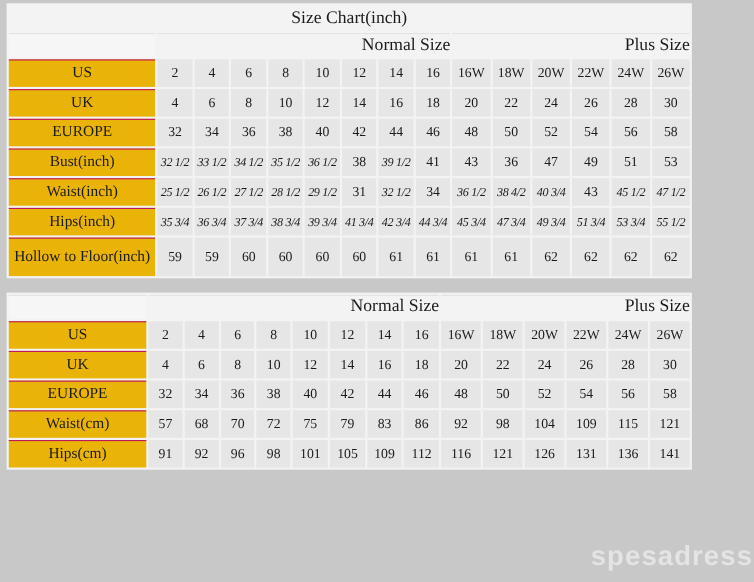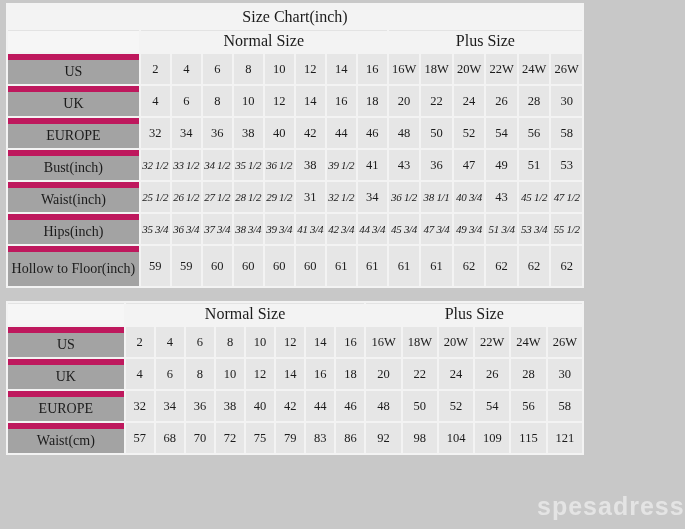--- a/index.html
+++ b/index.html
@@ -7,21 +7,21 @@
     padding: 0;
     width: 685px;
     height: 529px;
     overflow: hidden;
     background: #c8c8c8;
     font-family: "Liberation Serif", serif;
   }
   .sheet {
     position: absolute;
     left: 0; top: 0;
-    width: 584px; height: 529px;
+    width: 629px; height: 529px;
     padding: 3px 0 0 6px;
     box-sizing: border-box;
   }
   .chart-block { margin: 0 0 13px 0; }
   table.size-chart {
     border-collapse: separate;
     border-spacing: 2px;
     background: #f3f3f3;
     table-layout: fixed;
   }
@@ -46,25 +46,26 @@
   td.corner-cell {
     background: #f6f6f6;
     border-top: 1px solid #e3e3e3;
     padding: 1px 0 2px 0;
   }
   td.group-cell {
     background: #f3f3f3;
     font-size: 16px;
     border-top: 1px solid #e3e3e3;
     padding: 1px 0 2px 0;
+    text-align: right;
   }
   td.rowlabel {
-    background: #a3a3a3;
+    background: #eab308;
     font-size: 14px;
-    border-top: 6px solid #be185d;
+    border-top: 1px solid #be185d;
     padding: 4px 2px;
   }
   td.frac { font-size: 11px; letter-spacing: -0.3px; font-style: italic; }
   tr.last-row td { padding-top: 10px; padding-bottom: 10px; }
   tr.last-row td.rowlabel { padding-top: 9px; padding-bottom: 9px; }
   .watermark {
     position: absolute;
     left: 537px;
     top: 492px;
     font-family: "Liberation Sans", sans-serif;
@@ -181,21 +182,21 @@
               <td class="rowlabel">Waist(inch)</td>
               <td class="frac">25 1/2</td>
               <td class="frac">26 1/2</td>
               <td class="frac">27 1/2</td>
               <td class="frac">28 1/2</td>
               <td class="frac">29 1/2</td>
               <td>31</td>
               <td class="frac">32 1/2</td>
               <td>34</td>
               <td class="frac">36 1/2</td>
-              <td class="frac">38 1/1</td>
+              <td class="frac">38 4/2</td>
               <td class="frac">40 3/4</td>
               <td>43</td>
               <td class="frac">45 1/2</td>
               <td class="frac">47 1/2</td>
             </tr>
             <tr>
               <td class="rowlabel">Hips(inch)</td>
               <td class="frac">35 3/4</td>
               <td class="frac">36 3/4</td>
               <td class="frac">37 3/4</td>
@@ -317,18 +318,35 @@
               <td>79</td>
               <td>83</td>
               <td>86</td>
               <td>92</td>
               <td>98</td>
               <td>104</td>
               <td>109</td>
               <td>115</td>
               <td>121</td>
             </tr>
+            <tr>
+              <td class="rowlabel">Hips(cm)</td>
+              <td>91</td>
+              <td>92</td>
+              <td>96</td>
+              <td>98</td>
+              <td>101</td>
+              <td>105</td>
+              <td>109</td>
+              <td>112</td>
+              <td>116</td>
+              <td>121</td>
+              <td>126</td>
+              <td>131</td>
+              <td>136</td>
+              <td>141</td>
+            </tr>
           </tbody>
         </table>
       </div>
     </div>
   <div class="watermark">spesadresses</div>
 </div>
 
 </body></html>

